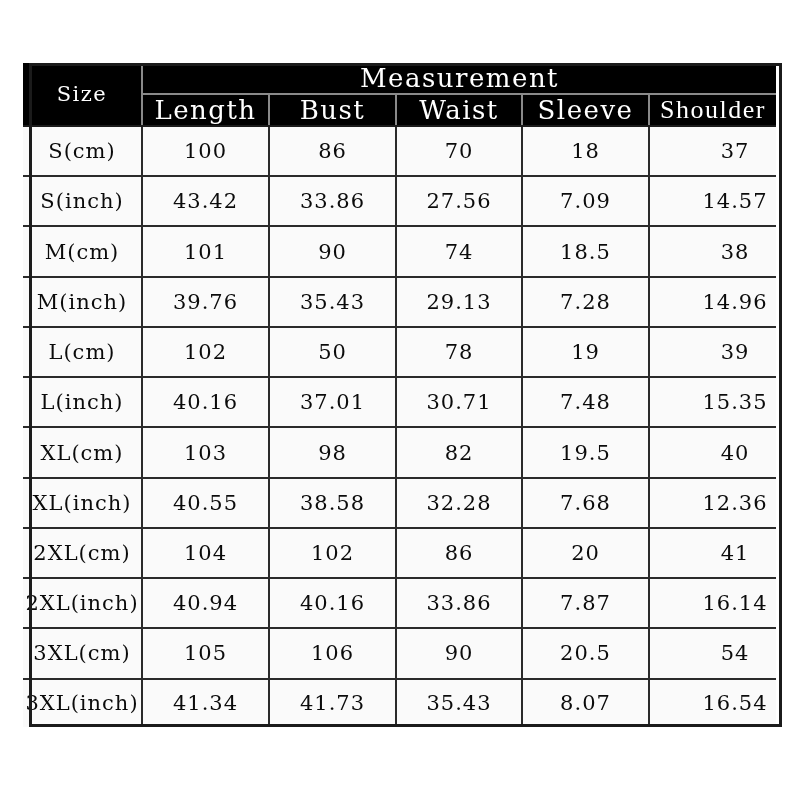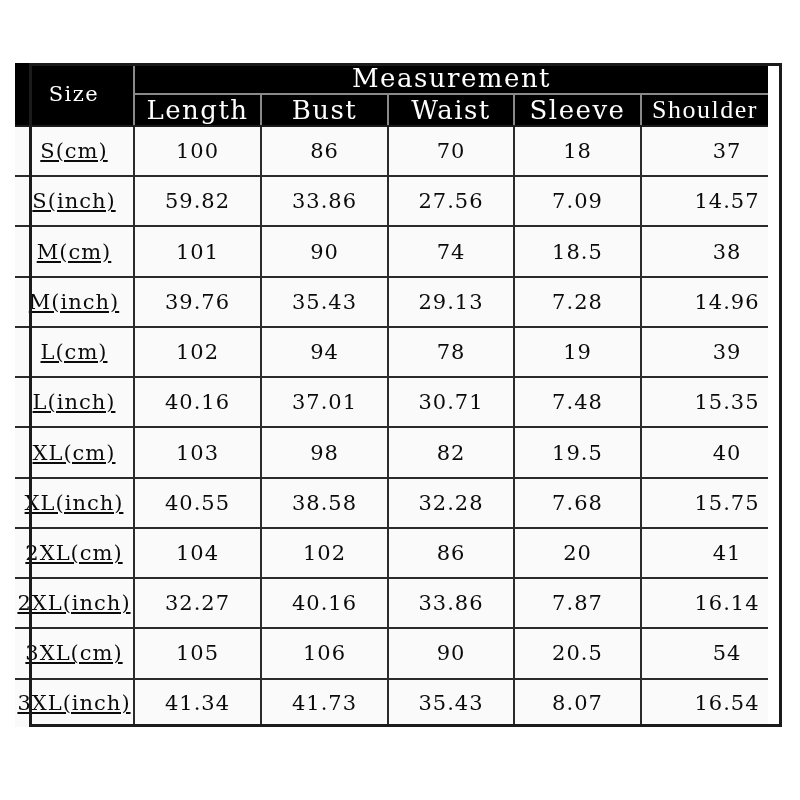--- a/index.html
+++ b/index.html
@@ -14,21 +14,21 @@
   #page {
     position: relative;
     width: 800px;
     height: 800px;
     background: #ffffff;
     overflow: hidden;
   }
 
   #size-chart {
     position: absolute;
-    left: 15px;
+    left: 23px;
     top: 63px;
     width: 753px;
     height: 664px;
     border-collapse: collapse;
     table-layout: fixed;
     background: #fafafa;
     box-sizing: border-box;
   }
 
   #size-chart td, #size-chart th {
@@ -83,21 +83,20 @@
     padding-left: 44px;
   }
   #size-chart tbody tr.last-row td {
     border-bottom: none;
     margin-left: 32px;
   }
 
   td.row-label {
     font-size: 20px;
     letter-spacing: 0.5px;
-    text-decoration: underline;
   }
 
   
   #chart-frame {
     position: absolute;
     left: 29px;
     top: 63px;
     width: 753px;
     height: 664px;
     border: 3px solid #1b1b1b;
@@ -138,21 +137,21 @@
         <tr>
           <td class="row-label">S(cm)</td>
           <td>100</td>
           <td>86</td>
           <td>70</td>
           <td>18</td>
           <td class="last">37</td>
         </tr>
         <tr>
           <td class="row-label">S(inch)</td>
-          <td>59.82</td>
+          <td>43.42</td>
           <td>33.86</td>
           <td>27.56</td>
           <td>7.09</td>
           <td class="last">14.57</td>
         </tr>
         <tr>
           <td class="row-label">M(cm)</td>
           <td>101</td>
           <td>90</td>
           <td>74</td>
@@ -163,21 +162,21 @@
           <td class="row-label">M(inch)</td>
           <td>39.76</td>
           <td>35.43</td>
           <td>29.13</td>
           <td>7.28</td>
           <td class="last">14.96</td>
         </tr>
         <tr>
           <td class="row-label">L(cm)</td>
           <td>102</td>
-          <td>94</td>
+          <td>50</td>
           <td>78</td>
           <td>19</td>
           <td class="last">39</td>
         </tr>
         <tr>
           <td class="row-label">L(inch)</td>
           <td>40.16</td>
           <td>37.01</td>
           <td>30.71</td>
           <td>7.48</td>
@@ -190,33 +189,33 @@
           <td>82</td>
           <td>19.5</td>
           <td class="last">40</td>
         </tr>
         <tr>
           <td class="row-label">XL(inch)</td>
           <td>40.55</td>
           <td>38.58</td>
           <td>32.28</td>
           <td>7.68</td>
-          <td class="last">15.75</td>
+          <td class="last">12.36</td>
         </tr>
         <tr>
           <td class="row-label">2XL(cm)</td>
           <td>104</td>
           <td>102</td>
           <td>86</td>
           <td>20</td>
           <td class="last">41</td>
         </tr>
         <tr>
           <td class="row-label">2XL(inch)</td>
-          <td>32.27</td>
+          <td>40.94</td>
           <td>40.16</td>
           <td>33.86</td>
           <td>7.87</td>
           <td class="last">16.14</td>
         </tr>
         <tr>
           <td class="row-label">3XL(cm)</td>
           <td>105</td>
           <td>106</td>
           <td>90</td>

